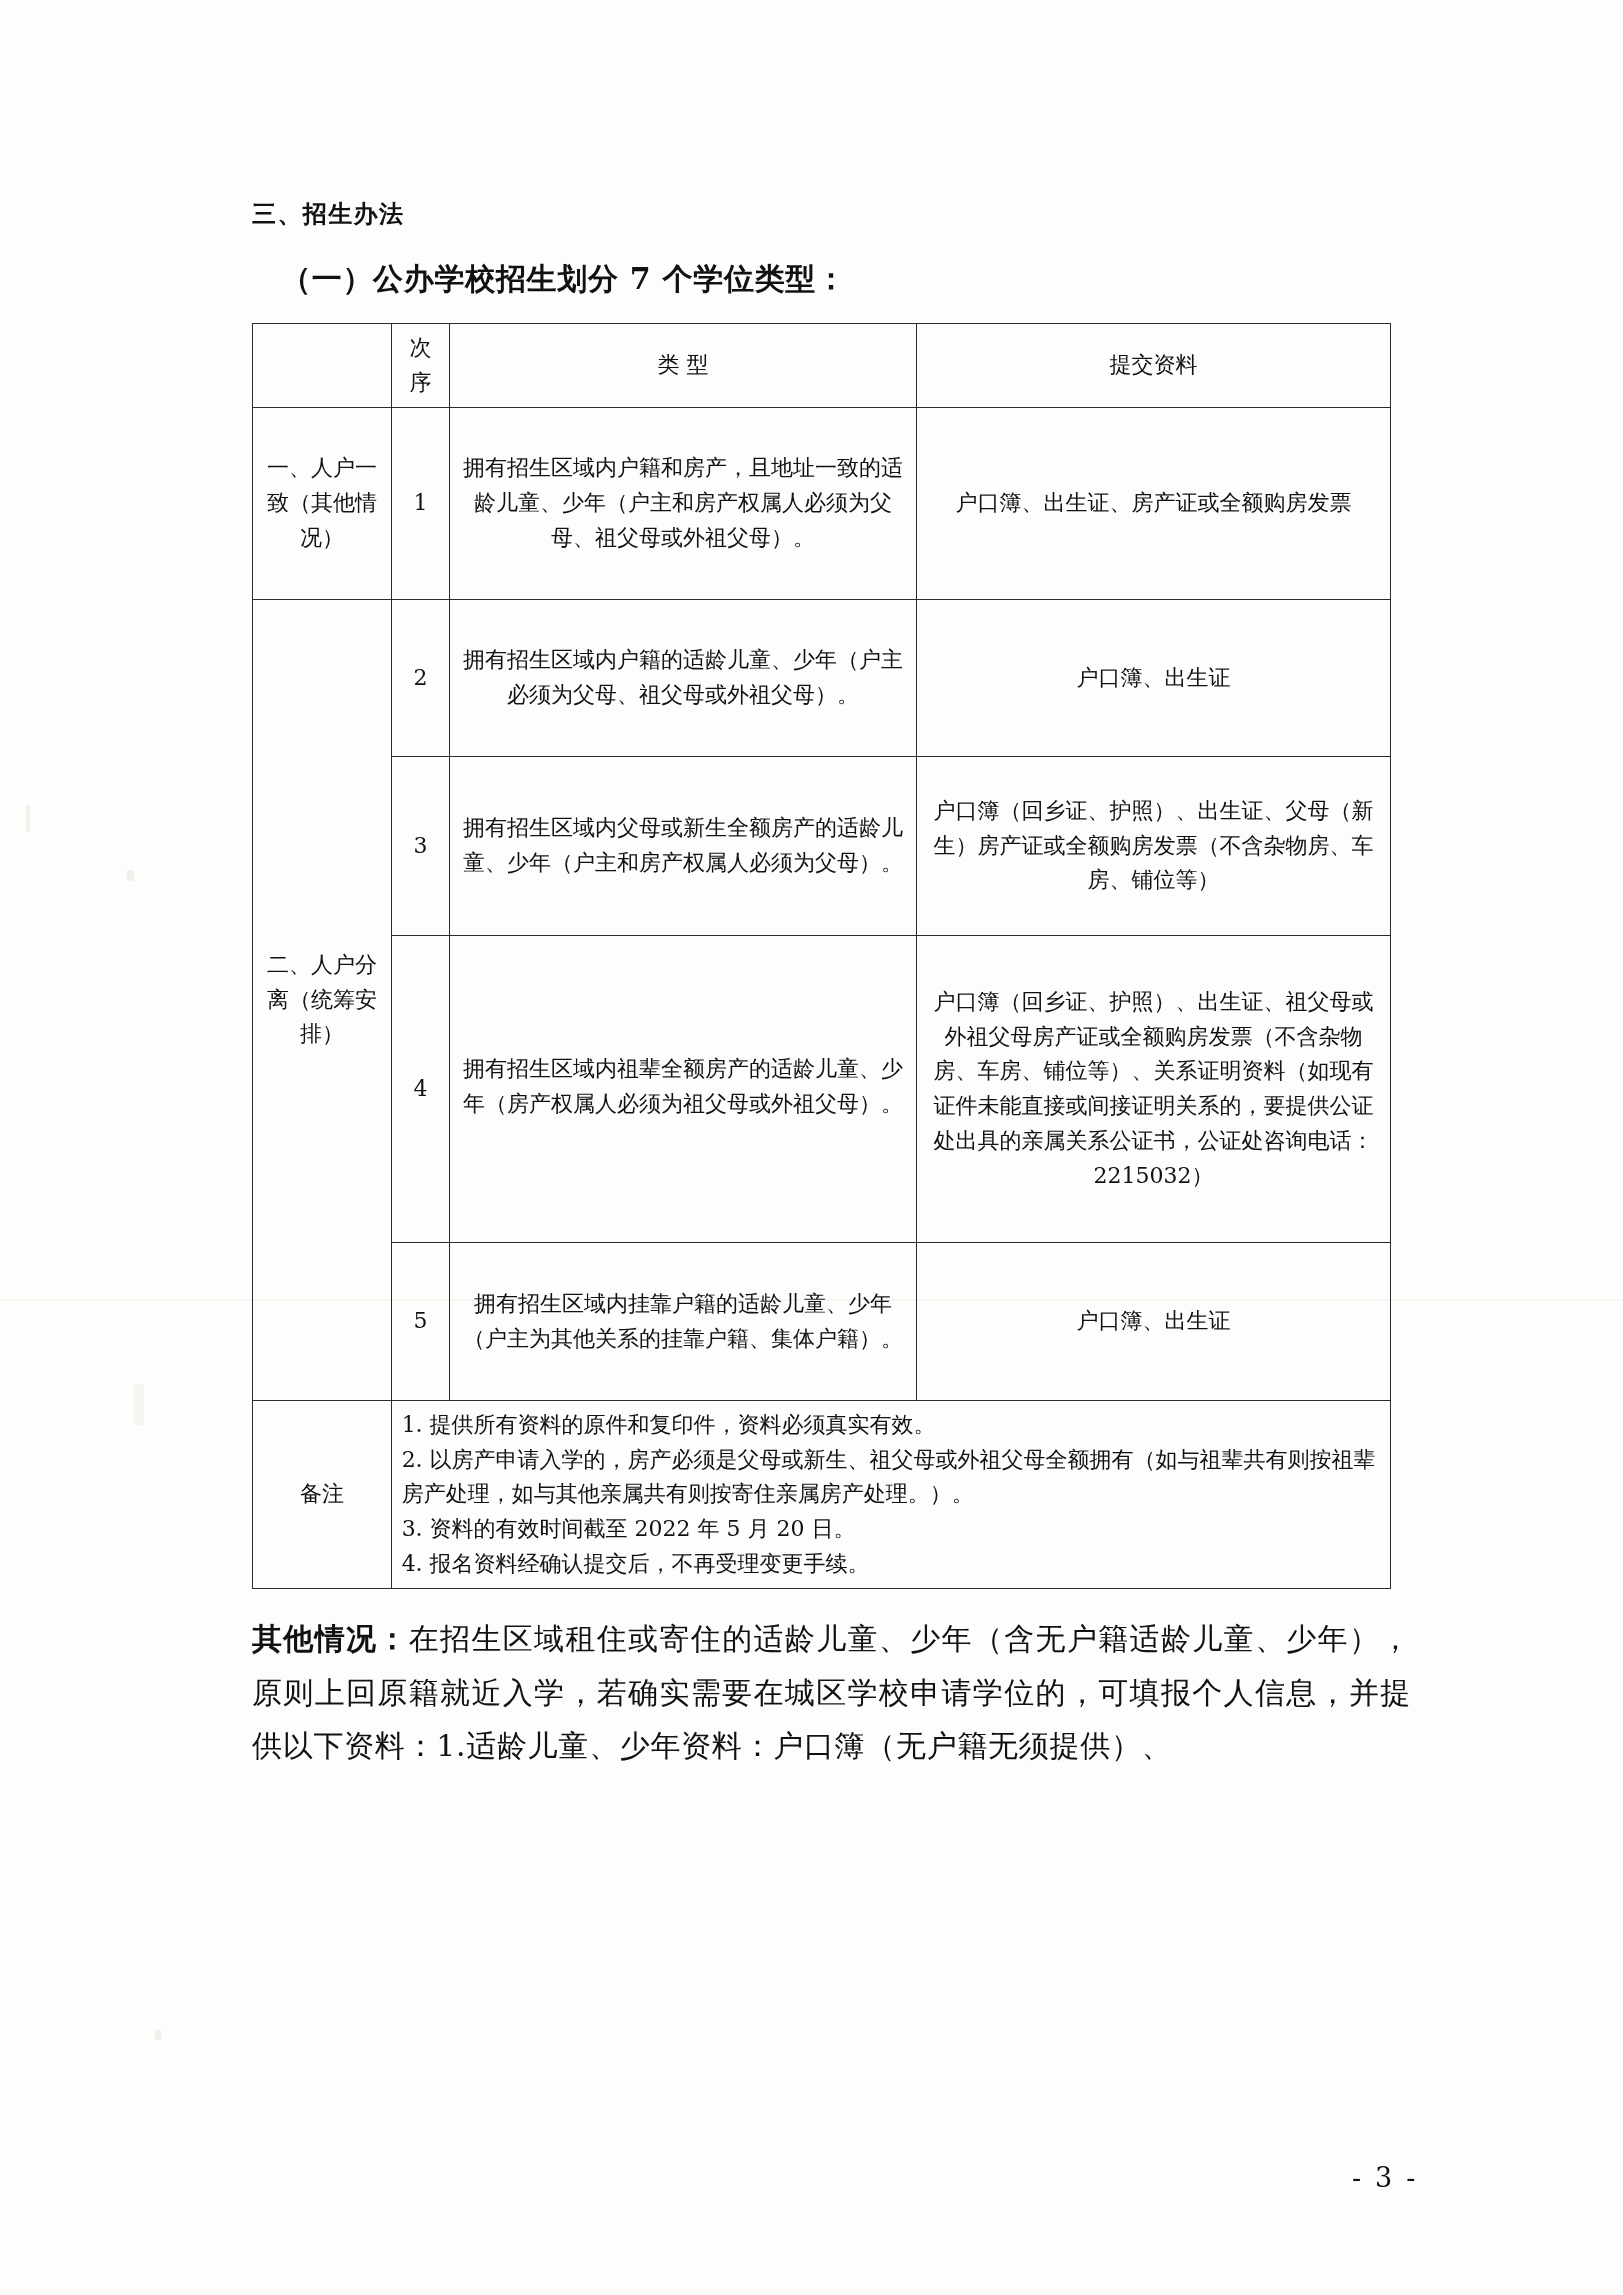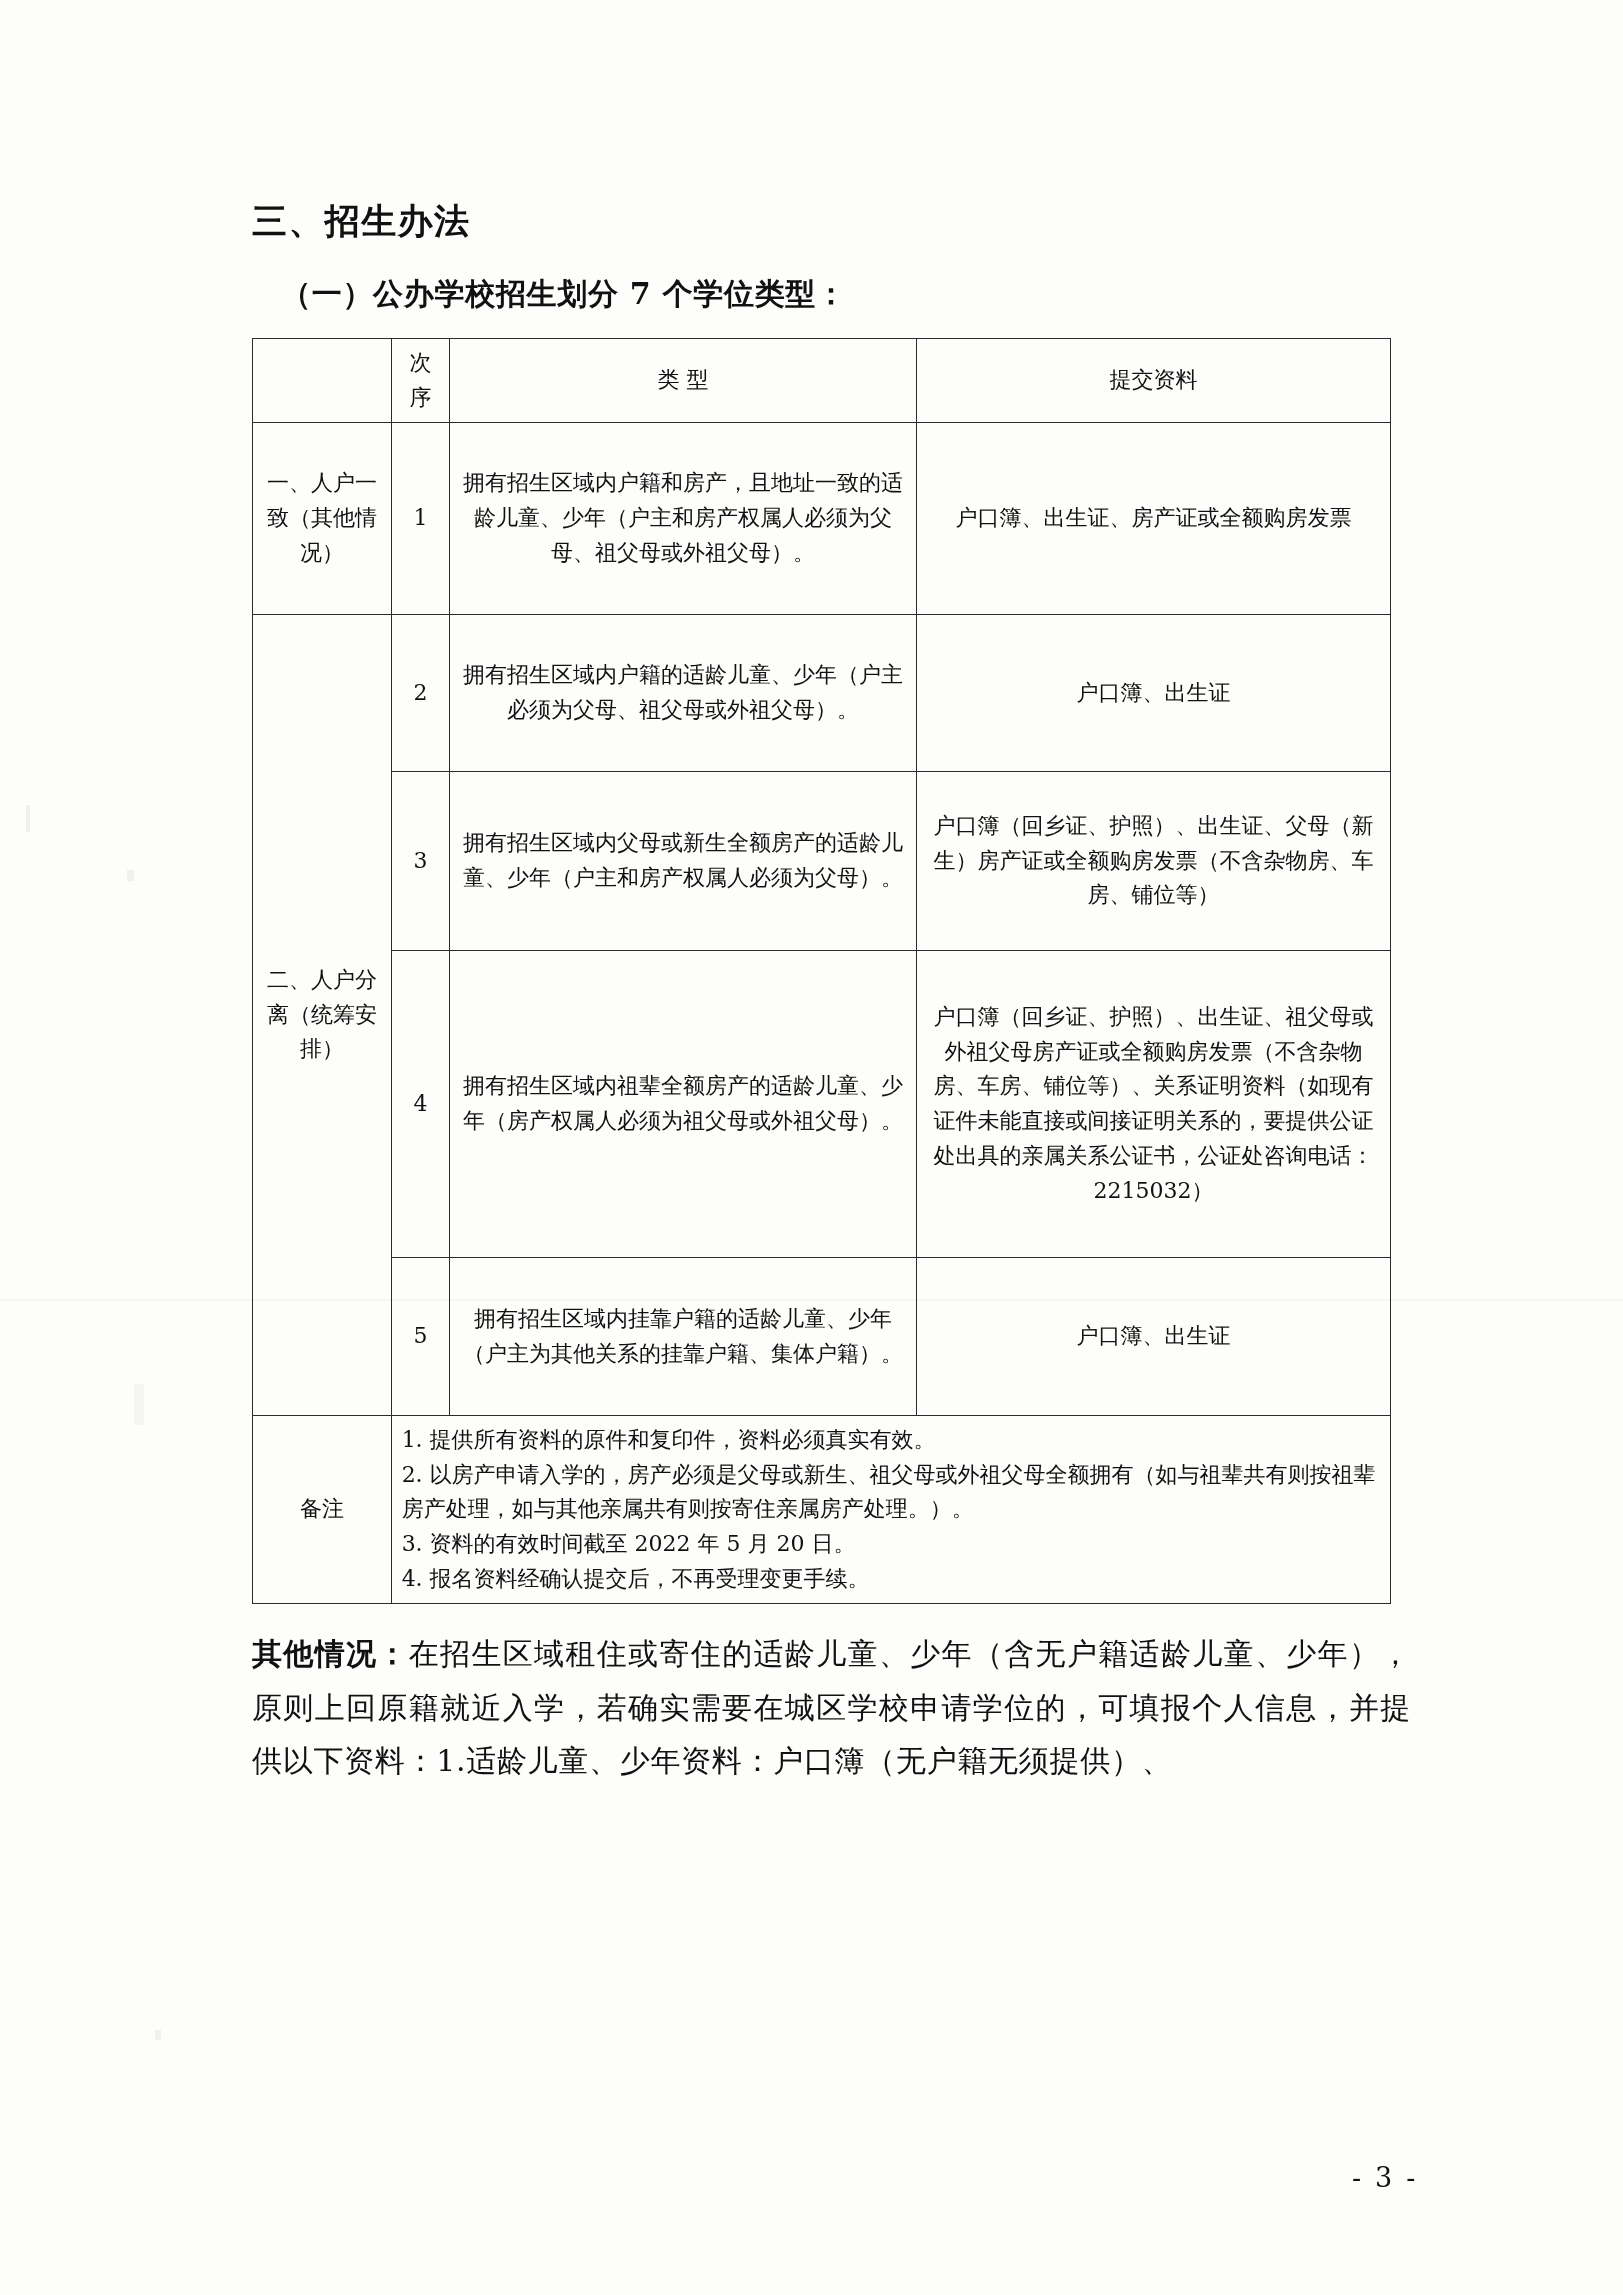--- a/index.html
+++ b/index.html
@@ -28,21 +28,21 @@
     background: #e8e6e0;
     opacity: 0.55;
   }
   .content {
     position: absolute;
     left: 252px;
     top: 198px;
     width: 1159px;
   }
   .heading {
-    font-size: 35px;
+    font-size: 24px;
     font-weight: bold;
     letter-spacing: 1.4px;
     margin-bottom: 29px;
     font-family: "DejaVu Serif", serif;
   }
   .subheading {
     font-size: 30px;
     font-weight: bold;
     letter-spacing: 0.7px;
     margin-left: 29px;
@@ -144,21 +144,21 @@
         </tr>
 
         <tr>
           <td class="cell-center">3</td>
           <td class="cell-left" style="height:164px;">拥有招生区域内父母或新生全额房产的适龄儿童、少年（户主和房产权属人必须为父母）。</td>
           <td class="cell-left">户口簿（回乡证、护照）、出生证、父母（新生）房产证或全额购房发票（不含杂物房、车房、铺位等）</td>
         </tr>
 
         <tr>
           <td class="cell-center">4</td>
-          <td class="cell-left" style="height:293px;">拥有招生区域内祖辈全额房产的适龄儿童、少年（房产权属人必须为祖父母或外祖父母）。</td>
+          <td class="cell-left" style="height:293px;font-family:Liberation Mono, monospace;">拥有招生区域内祖辈全额房产的适龄儿童、少年（房产权属人必须为祖父母或外祖父母）。</td>
           <td class="cell-left">户口簿（回乡证、护照）、出生证、祖父母或外祖父母房产证或全额购房发票（不含杂物房、车房、铺位等）、关系证明资料（如现有证件未能直接或间接证明关系的，要提供公证处出具的亲属关系公证书，公证处咨询电话：2215032）</td>
         </tr>
 
         <tr>
           <td class="cell-center">5</td>
           <td class="cell-left" style="height:143px;">拥有招生区域内挂靠户籍的适龄儿童、少年（户主为其他关系的挂靠户籍、集体户籍）。</td>
           <td class="cell-left">户口簿、出生证</td>
         </tr>
 
         <tr>

